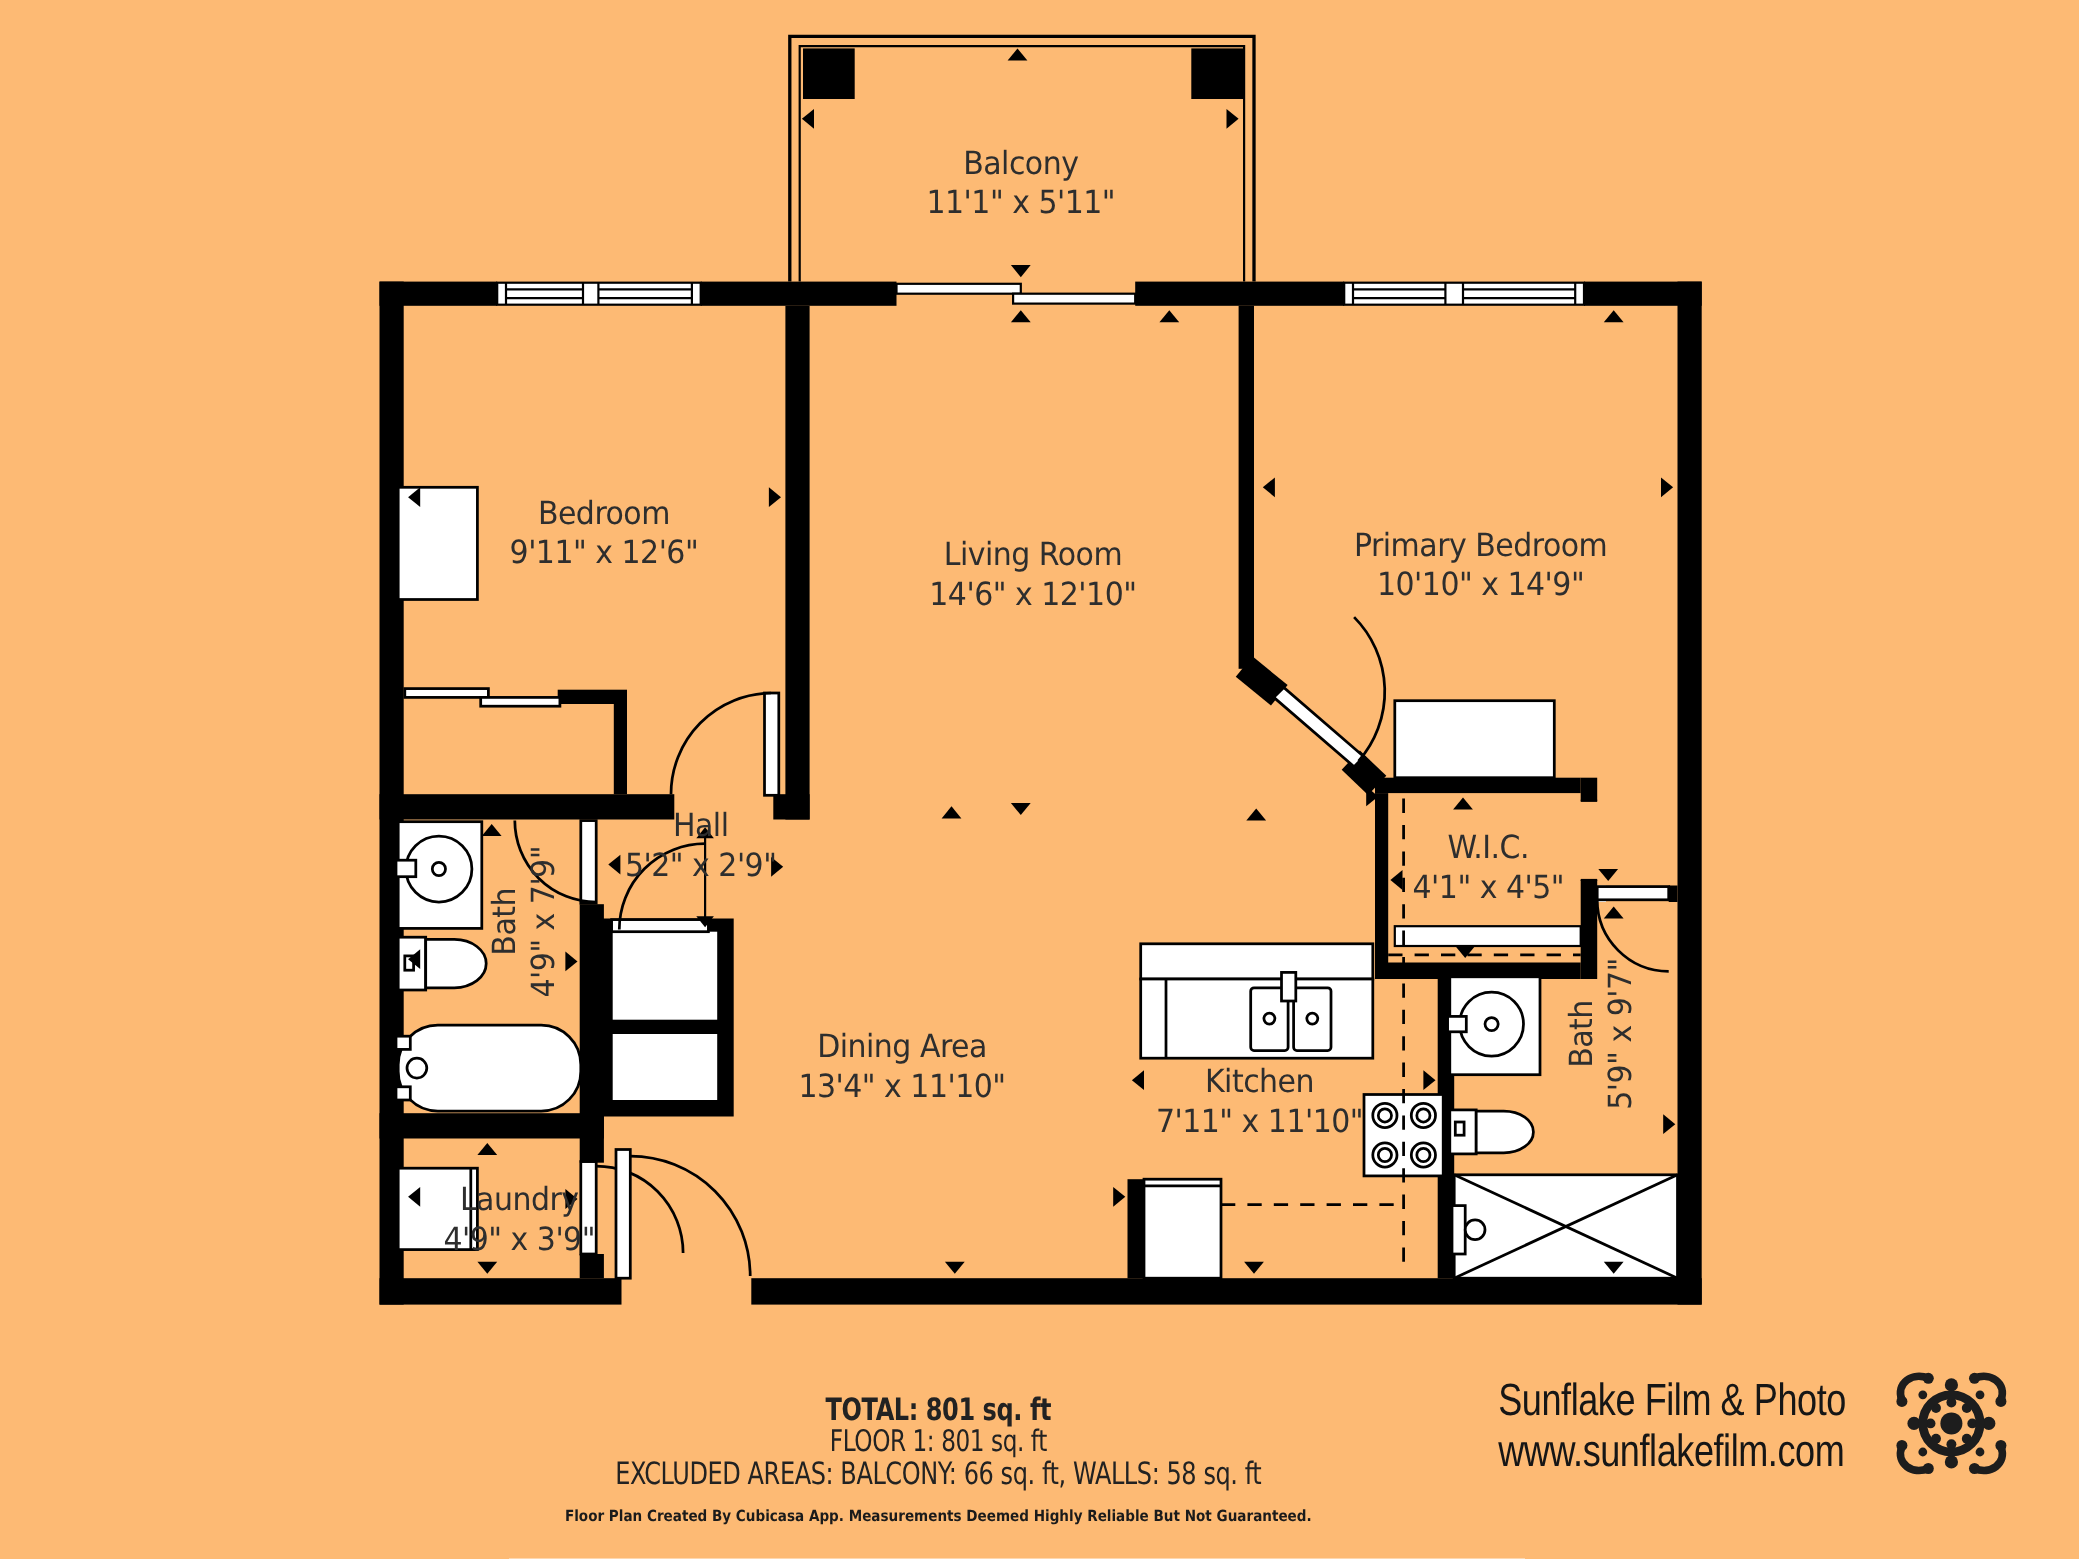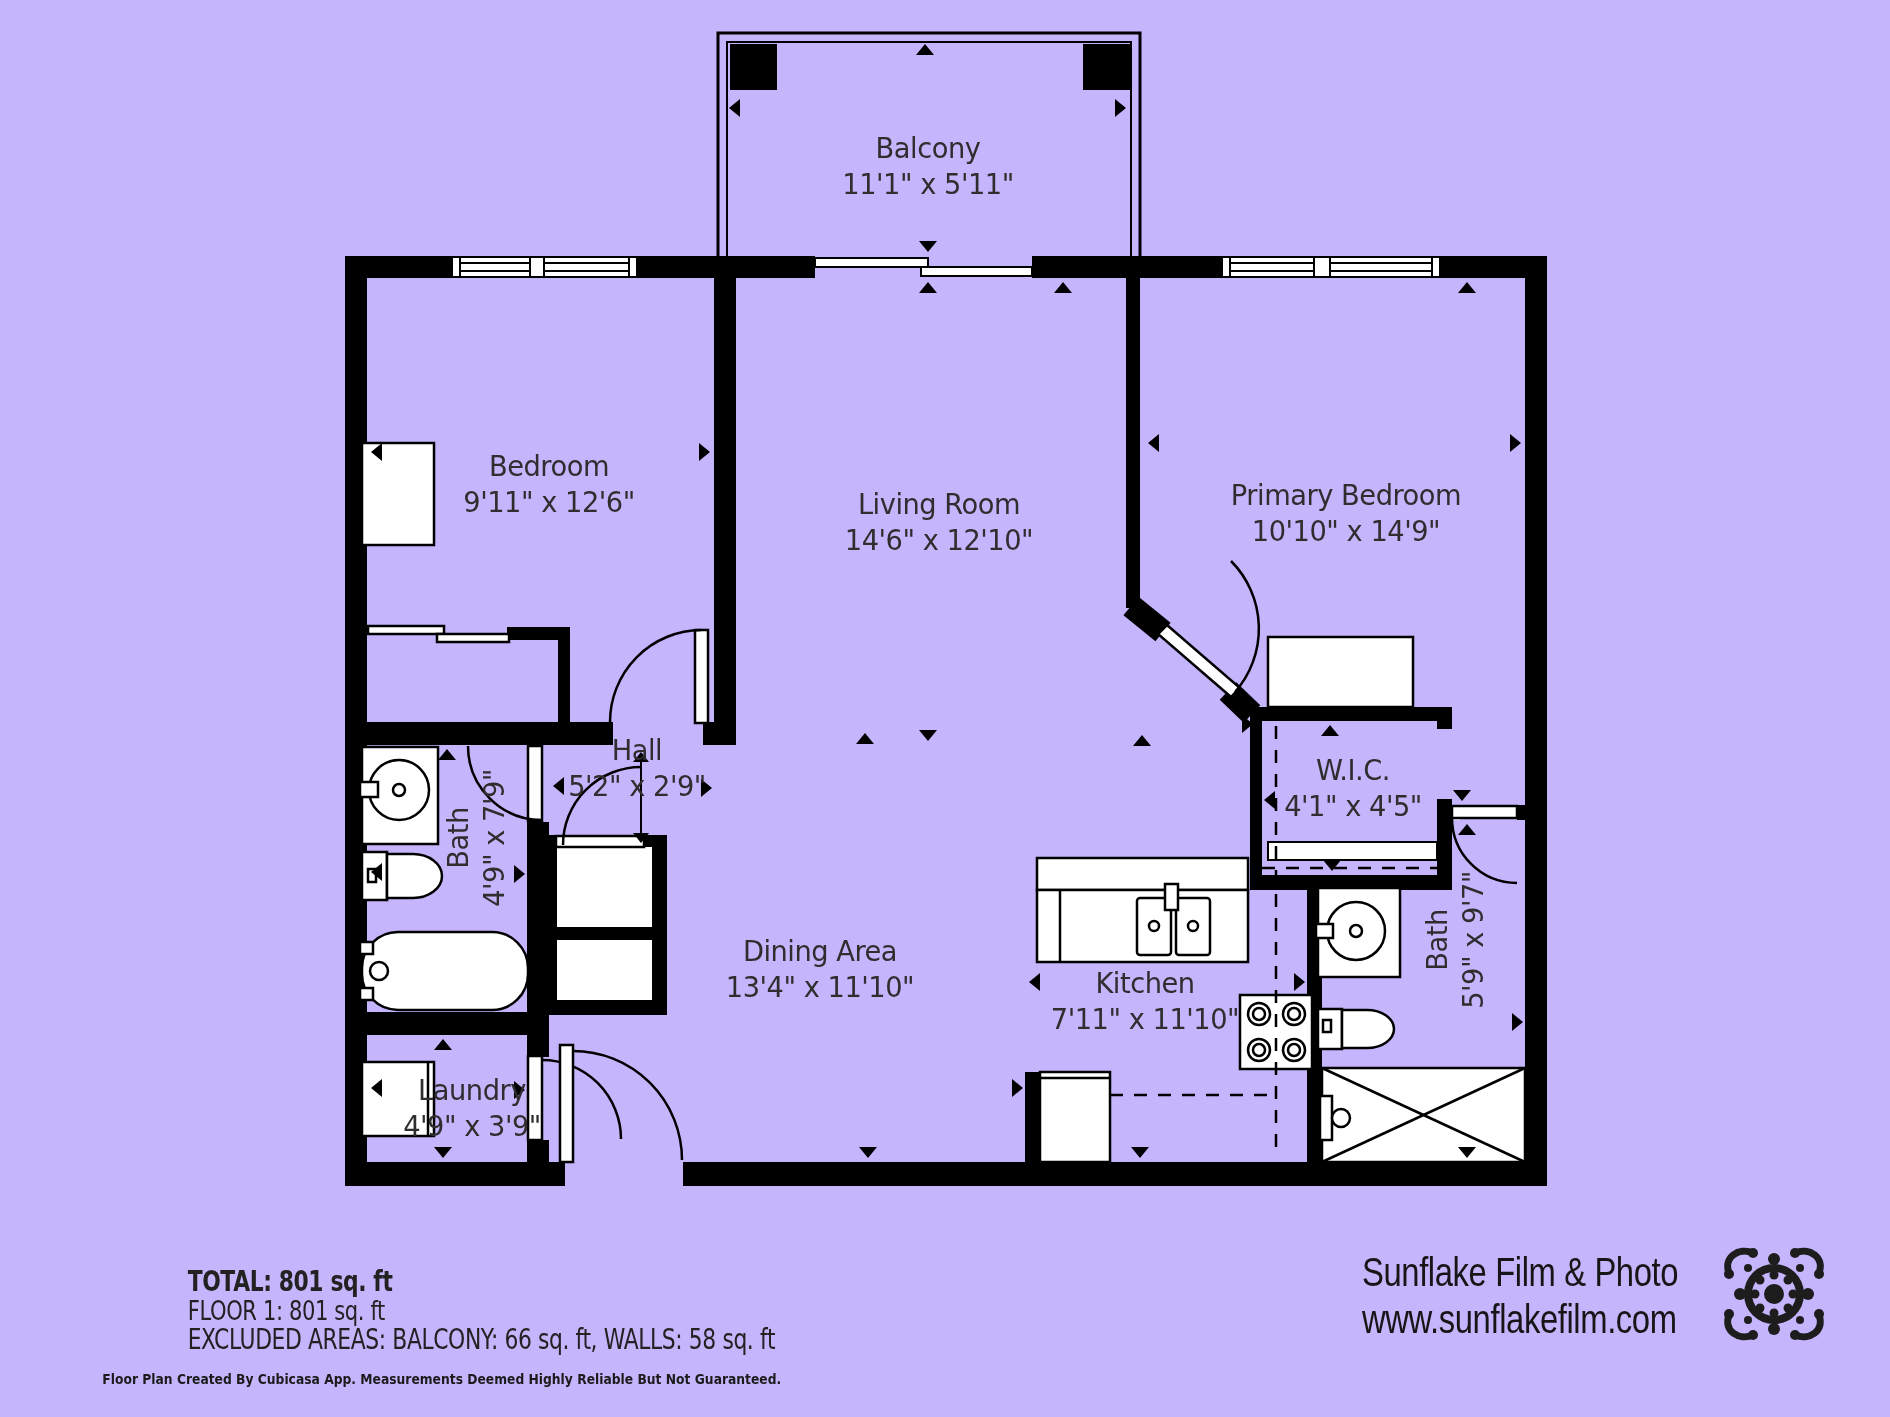--- a/index.html
+++ b/index.html
@@ -1,23 +1,23 @@
 <!DOCTYPE html>
 <html><head>
 <meta charset="utf-8">
 <style>
   html,body{margin:0;padding:0;background:#ffffff;}
-  .canvas{position:relative;width:1890px;height:1417px;background:#c4b5fd;overflow:hidden;
+  .canvas{position:relative;width:1890px;height:1417px;background:#fdba74;overflow:hidden;
           font-family:"DejaVu Sans","Liberation Sans",sans-serif;}
   .plan-svg{position:absolute;left:0;top:0;}
   .room-label{position:absolute;transform:translate(-50%,-50%) scale(.94,1);
               text-align:center;color:#2e2e2e;font-size:29px;line-height:36px;
               white-space:nowrap;letter-spacing:-0.5px;}
   .room-label.rot{transform:translate(-50%,-50%) rotate(-90deg) scale(.94,1);}
-  .footer{position:absolute;left:0;top:1266px;width:1706px;color:#222;}
+  .footer{position:absolute;left:0;top:1266px;width:1706px;text-align:center;color:#222;}
   .footer .l1{font-size:28px;font-weight:bold;line-height:31px;transform:scaleX(.78);transform-origin:center;letter-spacing:-0.5px;}
   .footer .l2{font-size:27px;line-height:28px;transform:scaleX(.78);transform-origin:center;letter-spacing:-0.5px;}
   .footer .l3{font-size:28px;line-height:30px;transform:scaleX(.78);transform-origin:center;letter-spacing:-0.5px;}
   .footer .l4{font-size:14px;font-weight:bold;line-height:16px;margin-top:16px;transform:scaleX(.88);transform-origin:center;color:#1b1b1b;}
   .watermark{position:absolute;left:1362px;top:1249px;color:#161616;
              font-family:"Liberation Sans",sans-serif;font-size:41px;line-height:47px;
              transform:scaleX(.8);transform-origin:left top;letter-spacing:-0.5px;white-space:nowrap;}
   .logo{position:absolute;left:1718px;top:1243px;}
 </style>
 </head>

